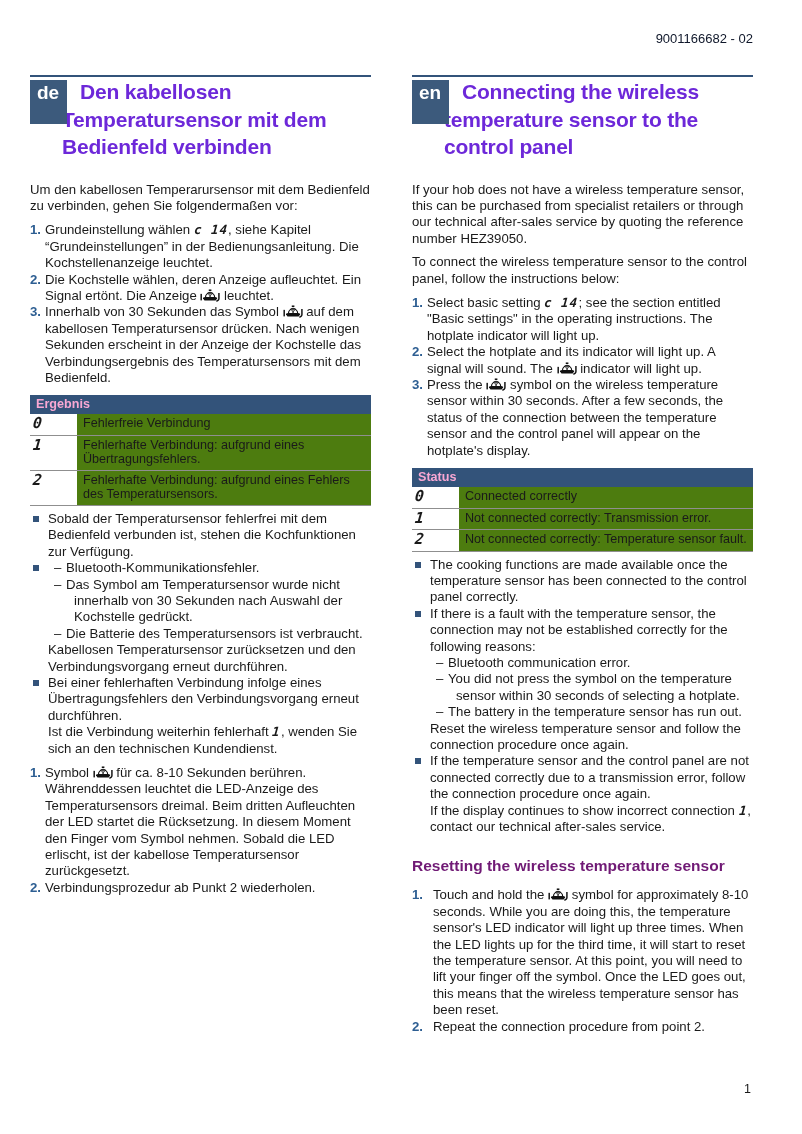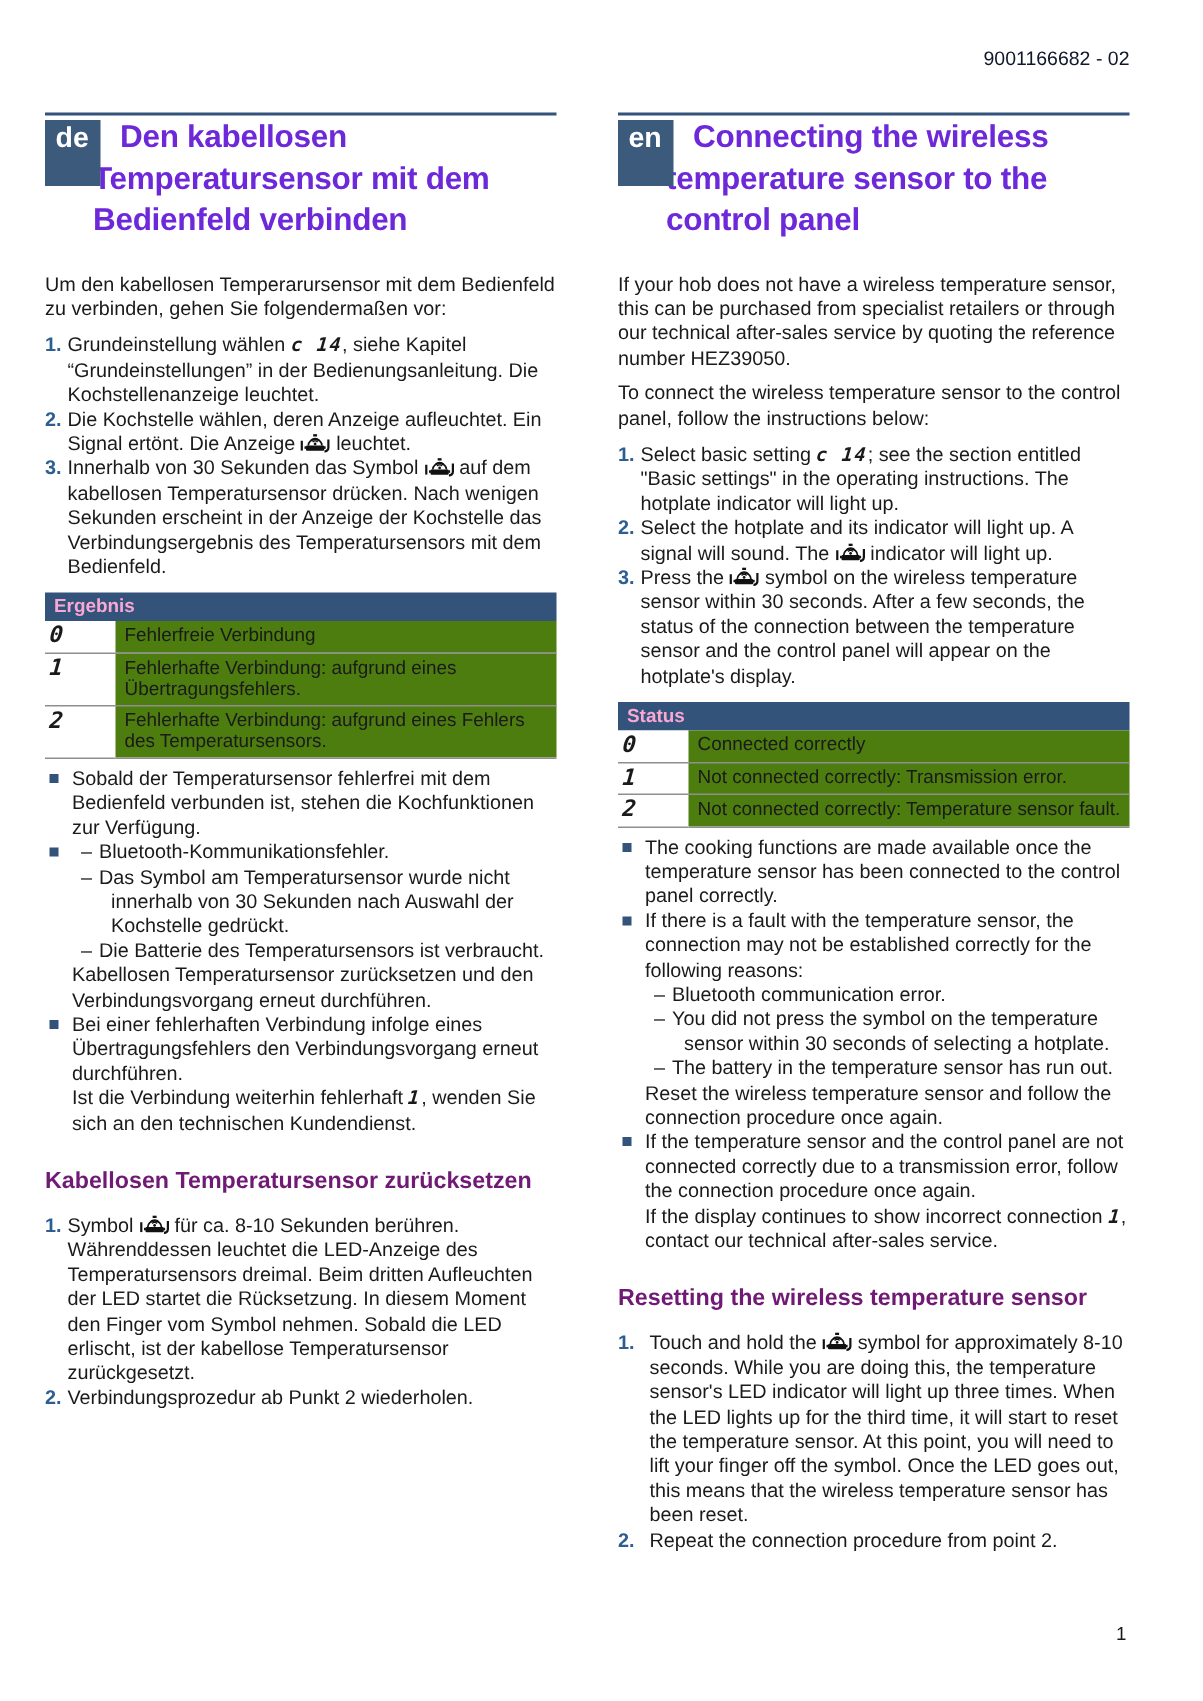--- a/index.html
+++ b/index.html
@@ -155,21 +155,20 @@
         </li>
         <li class="bullet">
           <span class="sq"></span>
           <div class="bullet-body">
             <div>Bei einer fehlerhaften Verbindung infolge eines Übertragungsfehlers den Verbindungsvorgang erneut durchführen.</div>
             <div>Ist die Verbindung weiterhin fehlerhaft <span class="seg">1</span>, wenden Sie sich an den technischen Kundendienst.</div>
           </div>
         </li>
       </ul>
 
-      <h2 class="sub-heading">Kabellosen Temperatursensor zurücksetzen</h2>
       <ol class="steps">
         <li class="step">
           <span class="step-num">1.</span>
           <div class="step-body">Symbol <svg class="sensor-glyph" viewBox="0 0 26 16" xmlns="http://www.w3.org/2000/svg" aria-hidden="true">
     <rect x="0.6" y="6.5" width="1.9" height="8.5" fill="#111"></rect>
     <path d="M24.6,5.5 v7 a3.2,3.2 0 0 1 -3.4,3.2" fill="none" stroke="#111" stroke-width="1.9"></path>
     <rect x="11.4" y="0.8" width="3.4" height="2" fill="#111"></rect>
     <path d="M7.2,10.6 a5.9,5.3 0 0 1 11.8,0" fill="none" stroke="#111" stroke-width="1.5"></path>
     <circle cx="13.1" cy="9.2" r="1.2" fill="#111"></circle>
     <path d="M10.9,7.6 a3.1,3.1 0 0 1 4.4,0" fill="none" stroke="#111" stroke-width="1.1"></path>

